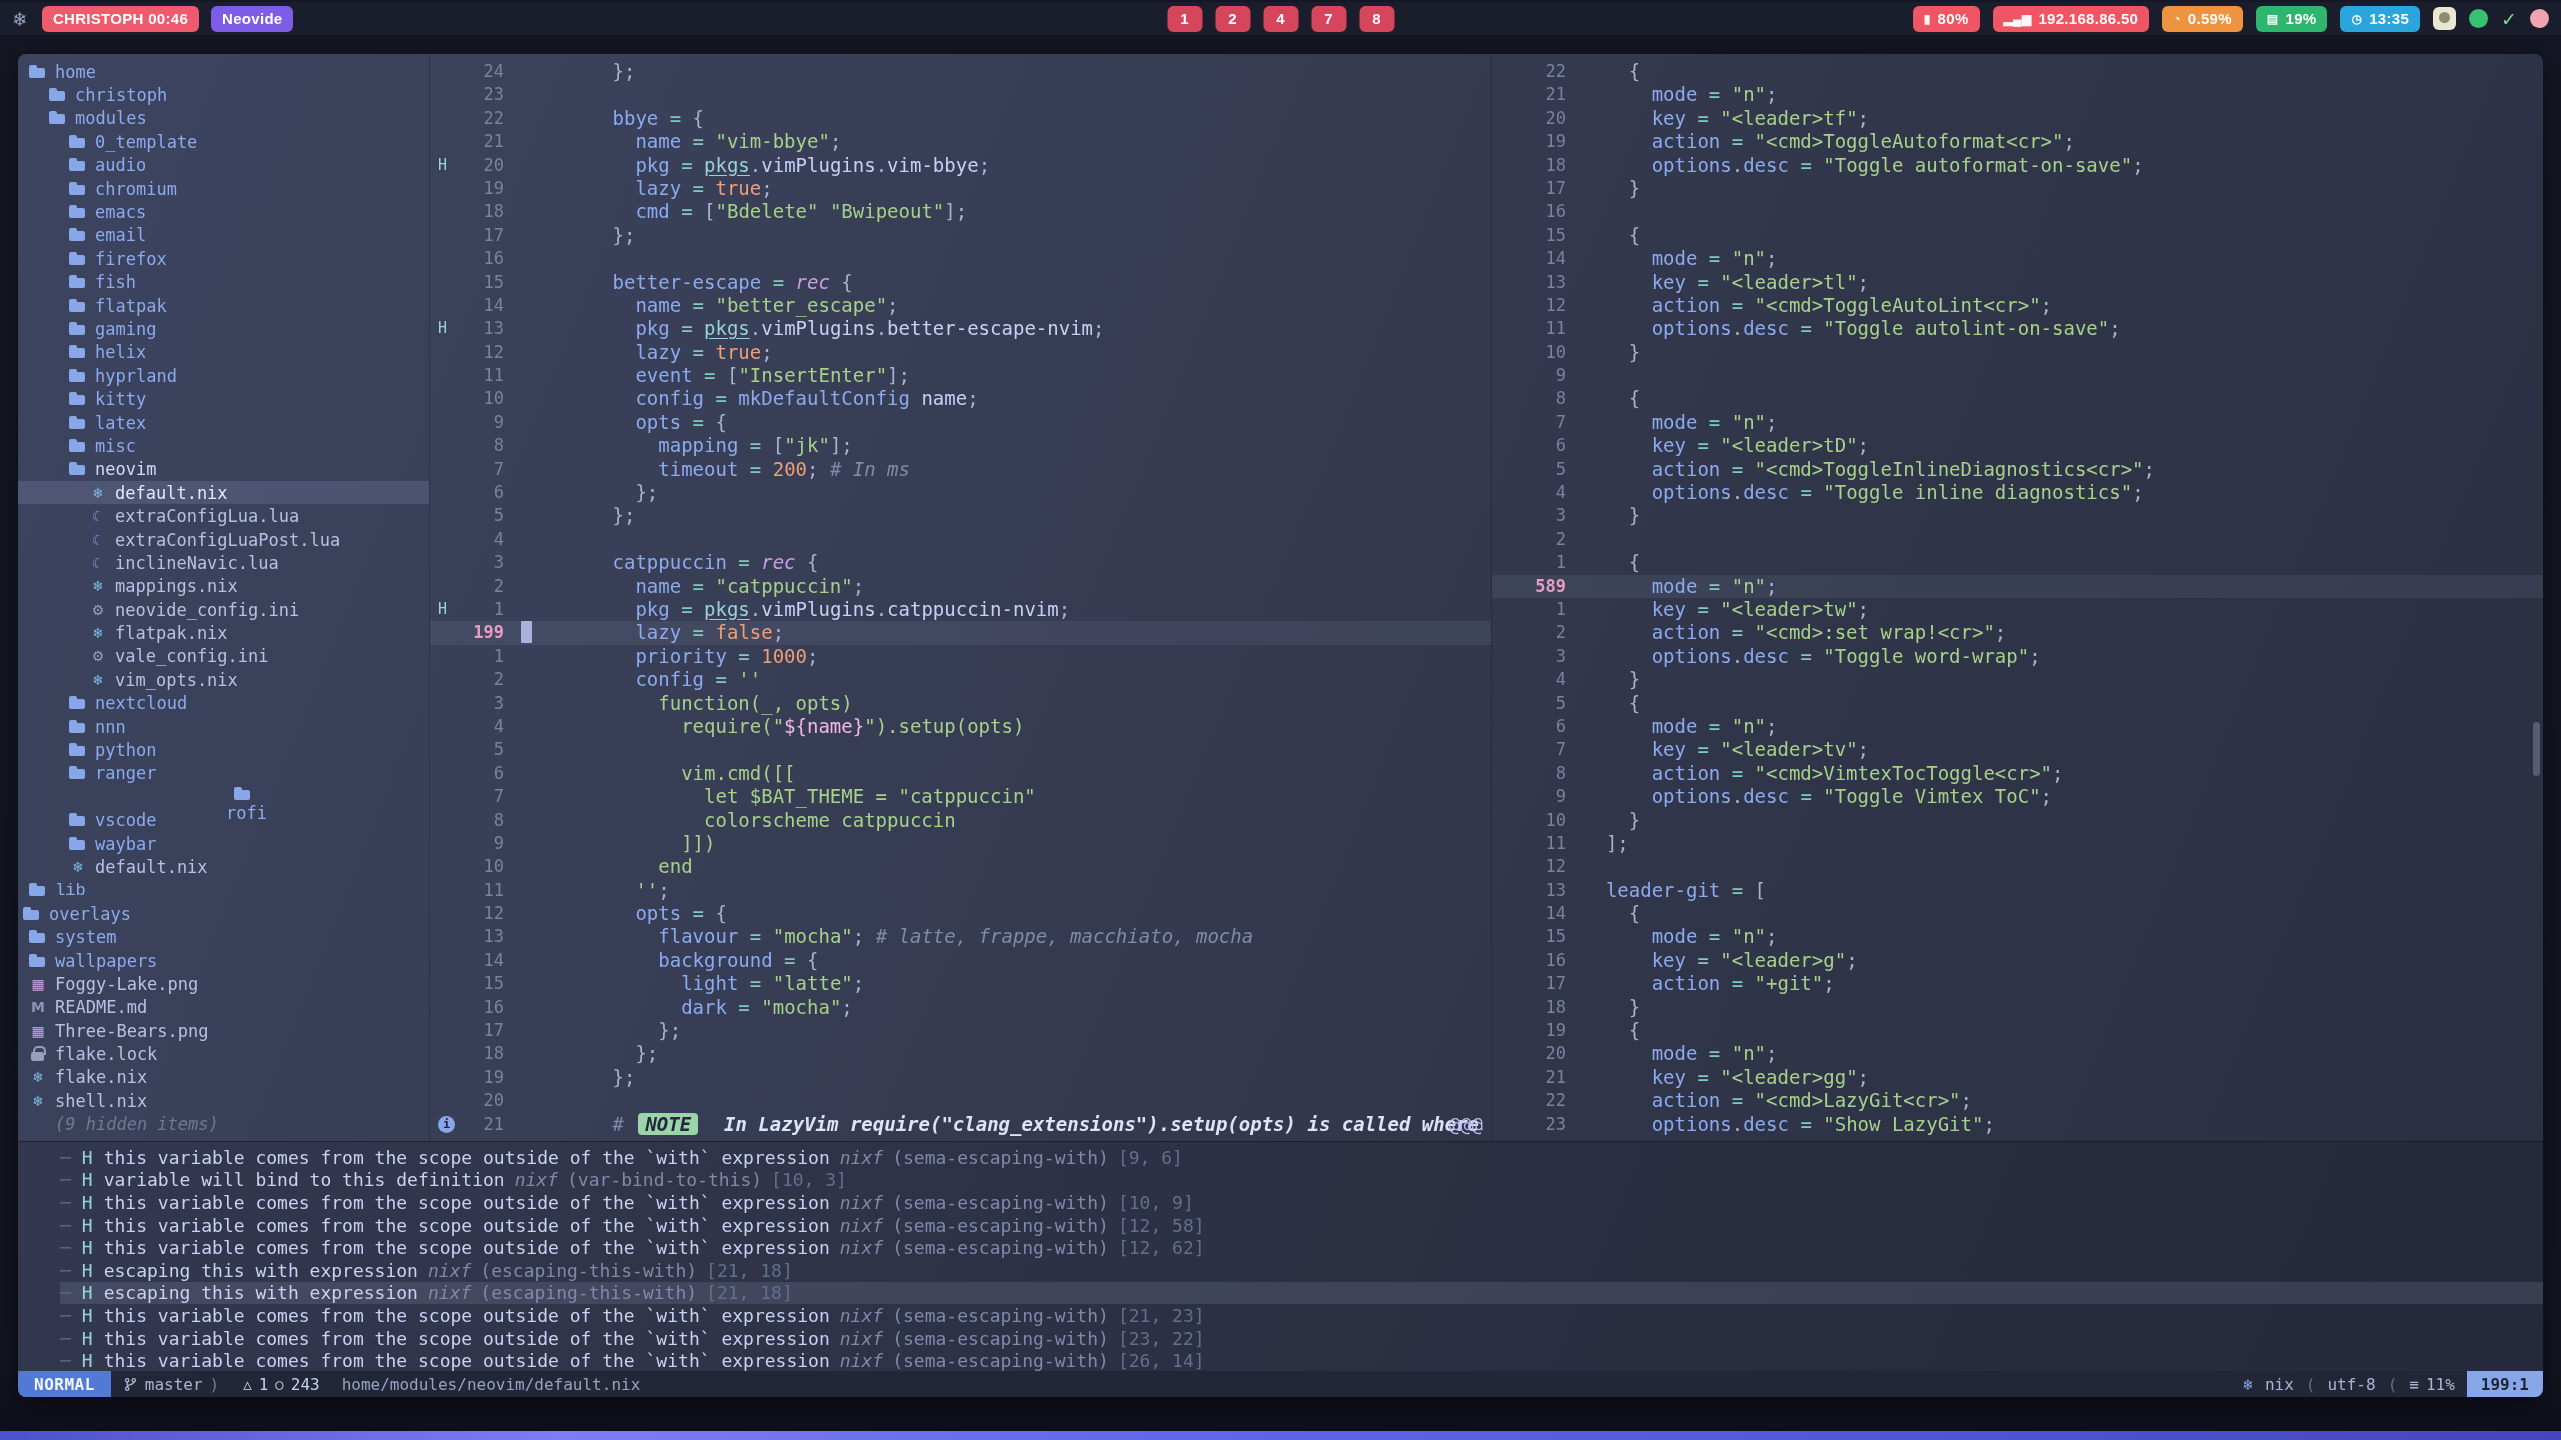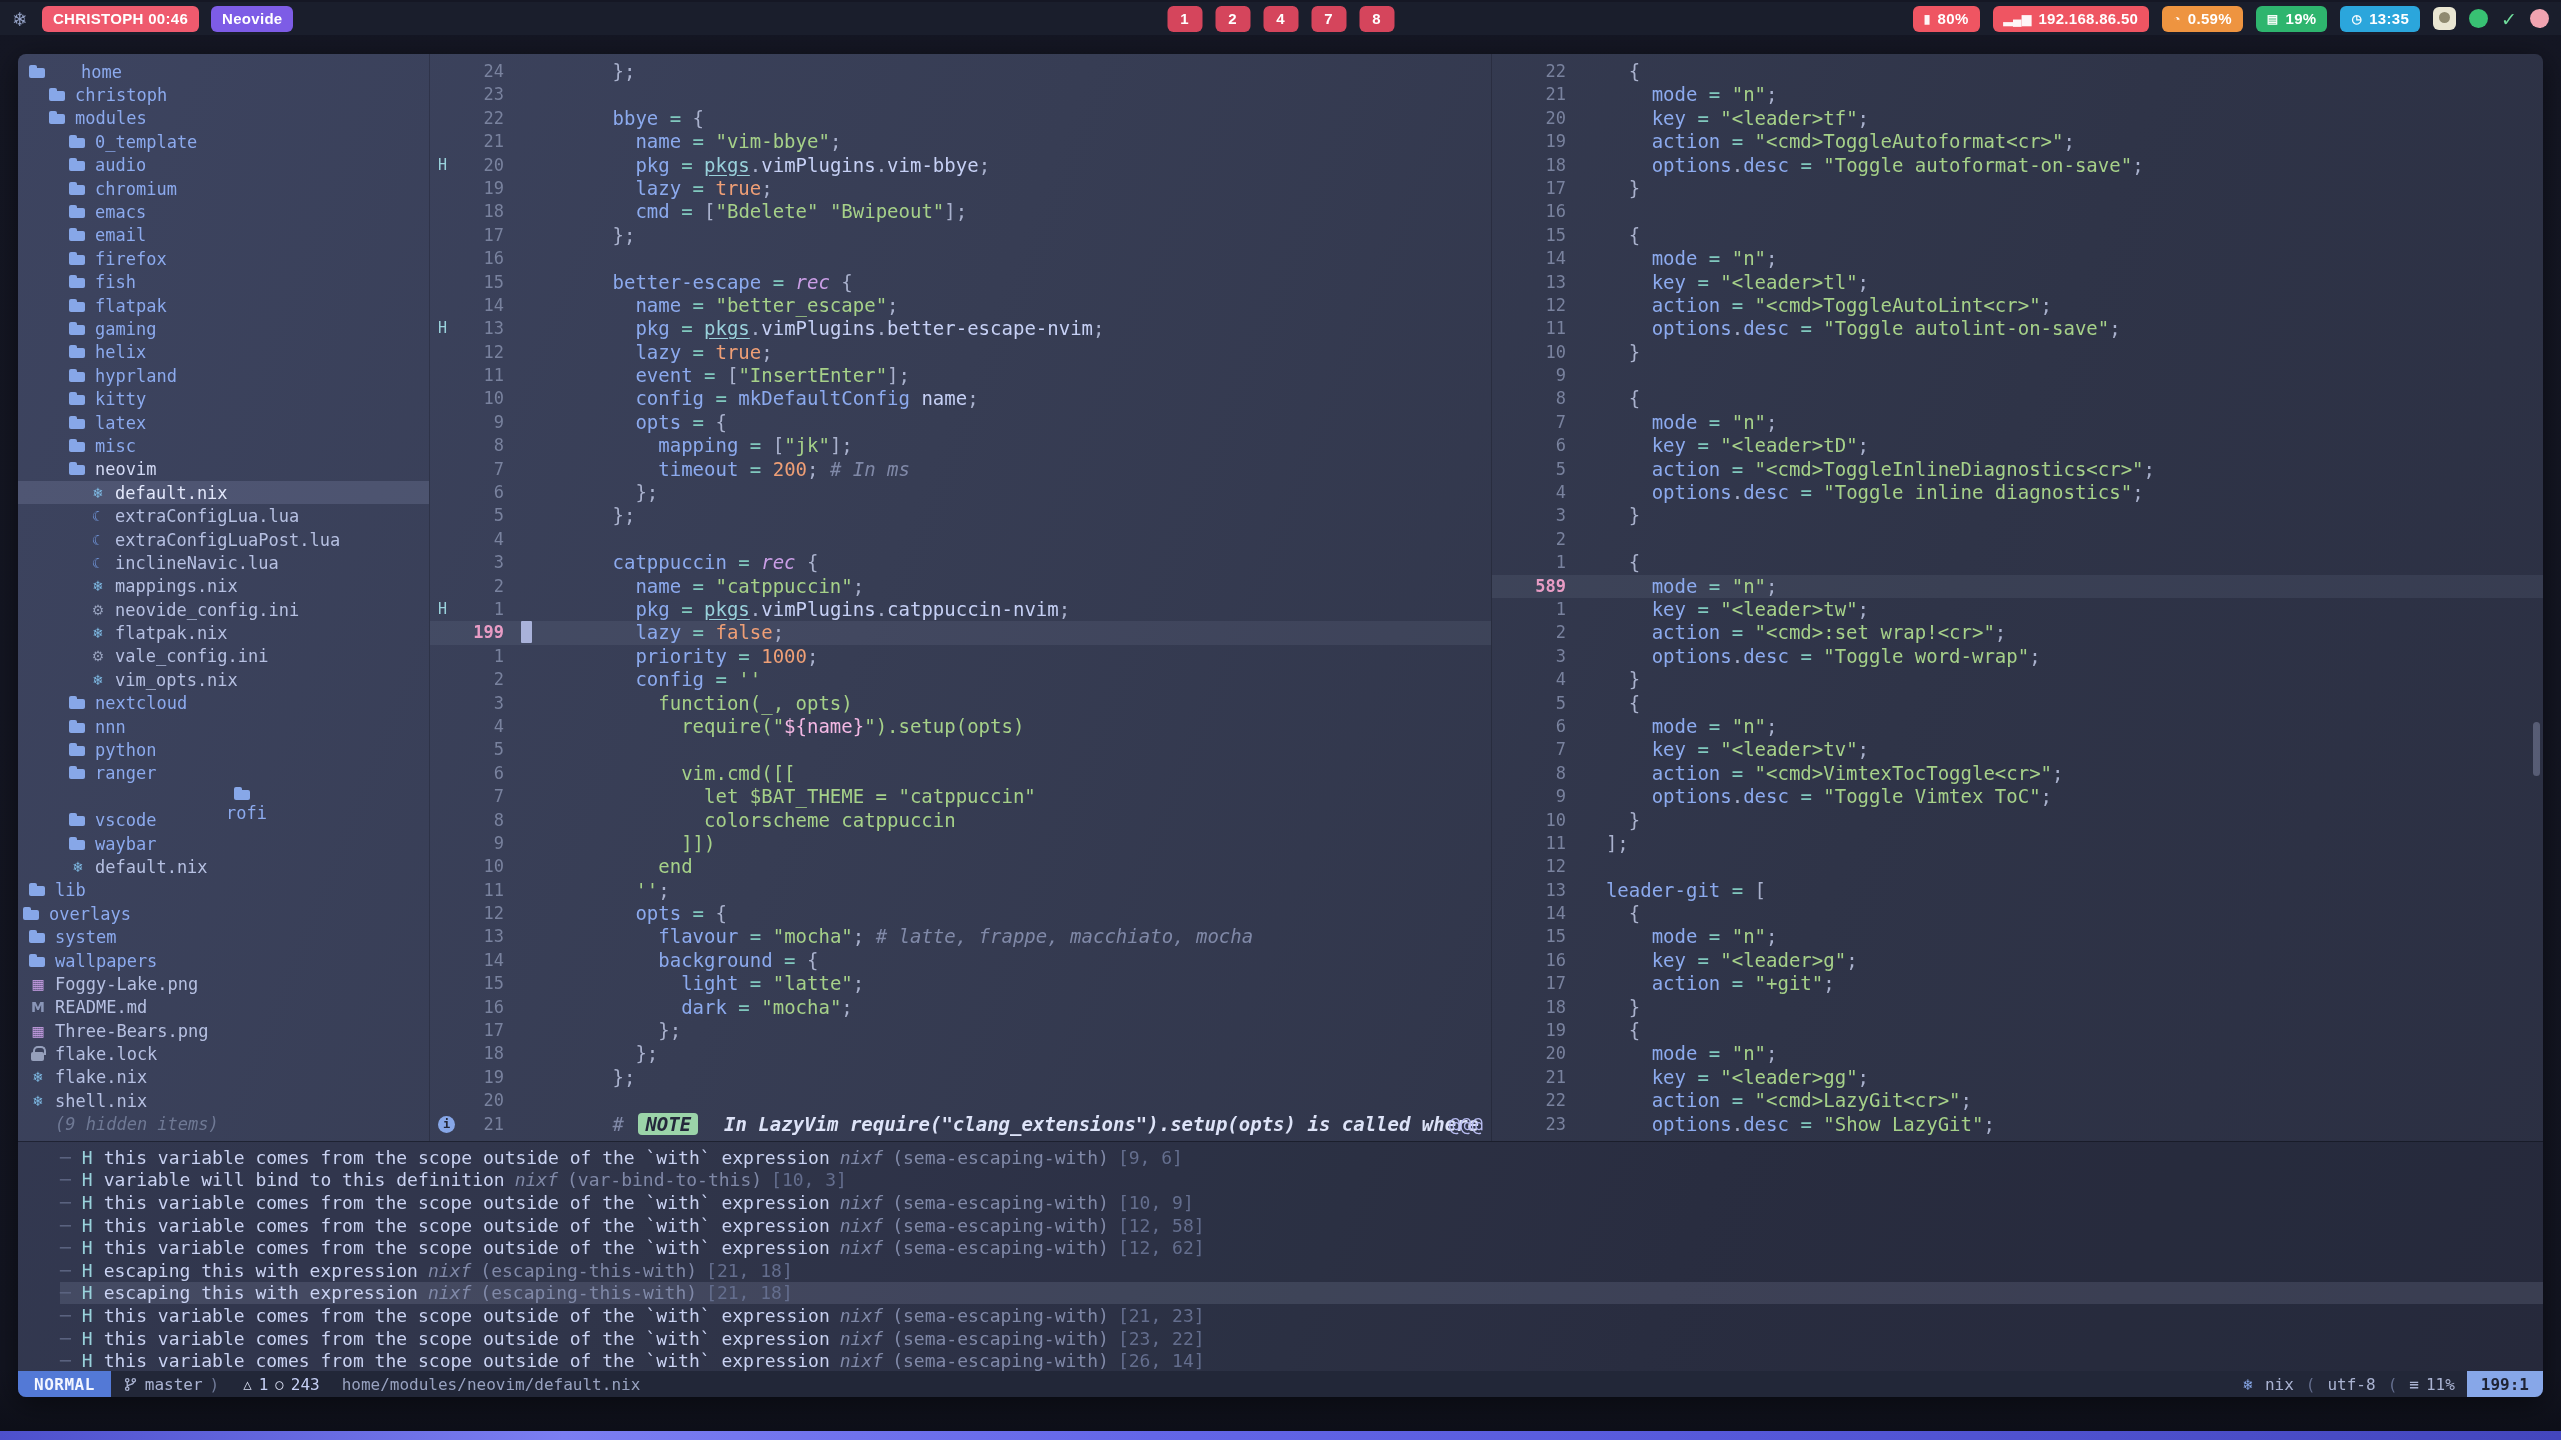--- a/index.html
+++ b/index.html
@@ -163,21 +163,21 @@
       <span class="traybulb"></span>
       <span class="traydot g"></span>
       <span class="traycheck">✓</span>
       <span class="traydot p"></span>
     </div>
   </div>
 
   <div class="window">
     <div class="main">
       <div class="tree">
-          <div class="trow isfold" style="padding-left: 10px; gap: 26px;"><span class="fic fol"></span><span class="lbl">home</span></div>
+          <div class="trow isfold" style="padding-left: 10px;"><span class="fic fol"></span><span class="lbl">home</span></div>
           <div class="trow isfold" style="padding-left: 30px;"><span class="fic fol"></span><span class="lbl">christoph</span></div>
           <div class="trow isfold" style="padding-left: 30px;"><span class="fic fol"></span><span class="lbl">modules</span></div>
           <div class="trow isfold" style="padding-left: 50px;"><span class="fic fol"></span><span class="lbl">0_template</span></div>
           <div class="trow isfold" style="padding-left: 50px;"><span class="fic fol"></span><span class="lbl">audio</span></div>
           <div class="trow isfold" style="padding-left: 50px;"><span class="fic fol"></span><span class="lbl">chromium</span></div>
           <div class="trow isfold" style="padding-left: 50px;"><span class="fic fol"></span><span class="lbl">emacs</span></div>
           <div class="trow isfold" style="padding-left: 50px;"><span class="fic fol"></span><span class="lbl">email</span></div>
           <div class="trow isfold" style="padding-left: 50px;"><span class="fic fol"></span><span class="lbl">firefox</span></div>
           <div class="trow isfold" style="padding-left: 50px;"><span class="fic fol"></span><span class="lbl">fish</span></div>
           <div class="trow isfold" style="padding-left: 50px;"><span class="fic fol"></span><span class="lbl">flatpak</span></div>
@@ -198,21 +198,21 @@
           <div class="trow" style="padding-left: 70px;"><span class="fic gl ic-gear">⚙</span><span class="lbl">vale_config.ini</span></div>
           <div class="trow" style="padding-left: 70px;"><span class="fic gl ic-nix">❄</span><span class="lbl">vim_opts.nix</span></div>
           <div class="trow isfold" style="padding-left: 50px;"><span class="fic fol"></span><span class="lbl">nextcloud</span></div>
           <div class="trow isfold" style="padding-left: 50px;"><span class="fic fol"></span><span class="lbl">nnn</span></div>
           <div class="trow isfold" style="padding-left: 50px;"><span class="fic fol"></span><span class="lbl">python</span></div>
           <div class="trow isfold" style="padding-left: 50px;"><span class="fic fol"></span><span class="lbl">ranger</span></div>
           <div class="trow isfold" style="padding-left: 46px; flex-direction: column;"><span class="fic fol"></span><span class="lbl">rofi</span></div>
           <div class="trow isfold" style="padding-left: 50px;"><span class="fic fol"></span><span class="lbl">vscode</span></div>
           <div class="trow isfold" style="padding-left: 50px;"><span class="fic fol"></span><span class="lbl">waybar</span></div>
           <div class="trow" style="padding-left: 50px;"><span class="fic gl ic-nix">❄</span><span class="lbl">default.nix</span></div>
-          <div class="trow isfold" style="padding-left: 10px;"><span class="fic fol"></span><span class="lbl">lib</span></div>
+          <div class="trow isfold" style="padding-left: 10px; font-family: Liberation Mono, monospace;"><span class="fic fol"></span><span class="lbl">lib</span></div>
           <div class="trow isfold" style="padding-left: 4px;"><span class="fic fol"></span><span class="lbl">overlays</span></div>
           <div class="trow isfold" style="padding-left: 10px;"><span class="fic fol"></span><span class="lbl">system</span></div>
           <div class="trow isfold" style="padding-left: 10px;"><span class="fic fol"></span><span class="lbl">wallpapers</span></div>
           <div class="trow" style="padding-left: 10px;"><span class="fic gl ic-image">▦</span><span class="lbl">Foggy-Lake.png</span></div>
           <div class="trow" style="padding-left: 10px;"><span class="fic gl ic-markdown">M</span><span class="lbl">README.md</span></div>
           <div class="trow" style="padding-left: 10px;"><span class="fic gl ic-image">▦</span><span class="lbl">Three-Bears.png</span></div>
           <div class="trow" style="padding-left: 10px;"><span class="fic lck"></span><span class="lbl">flake.lock</span></div>
           <div class="trow" style="padding-left: 10px;"><span class="fic gl ic-nix">❄</span><span class="lbl">flake.nix</span></div>
           <div class="trow" style="padding-left: 10px;"><span class="fic gl ic-nix">❄</span><span class="lbl">shell.nix</span></div>
           <div class="trow dim" style="padding-left: 10px;"><span class="fic blank"></span><span class="lbl">(9 hidden items)</span></div>

